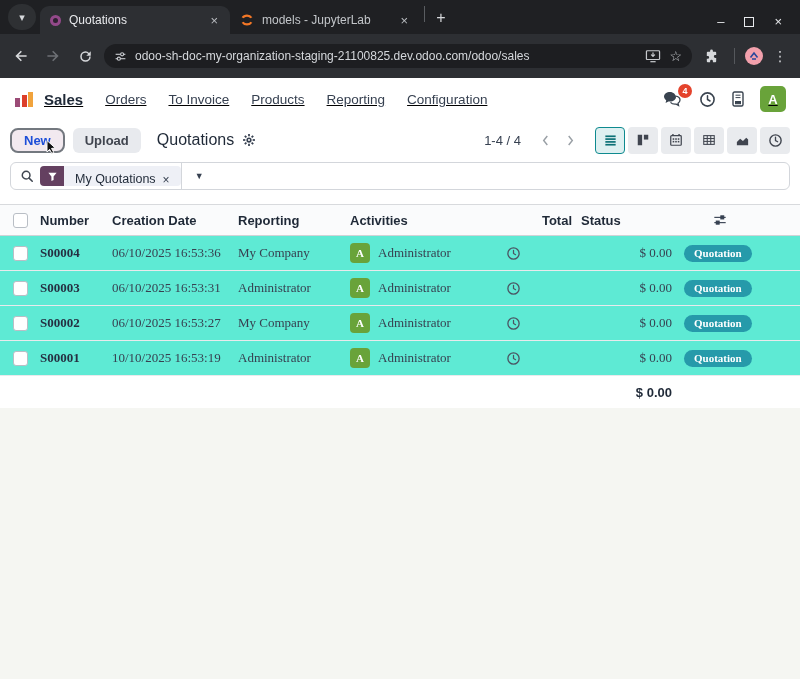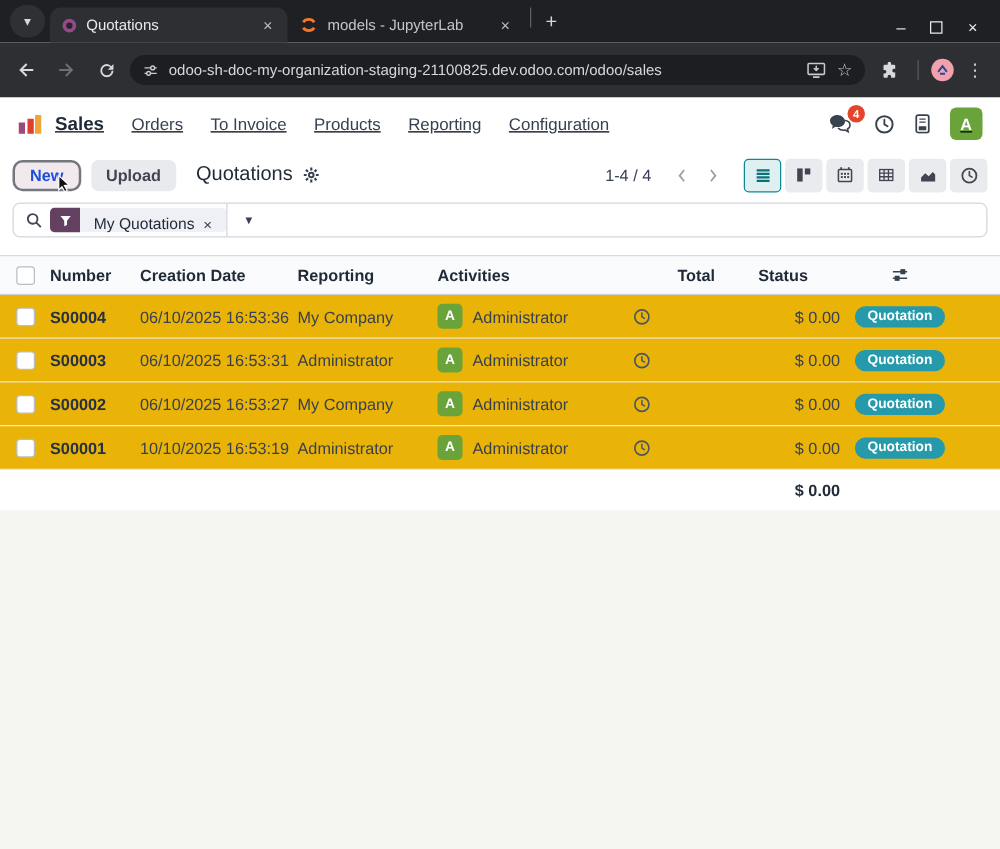--- a/index.html
+++ b/index.html
@@ -81,21 +81,21 @@
   .search-input::placeholder { color:#8f959d; }
   .search-toggle { width:36px; align-self:stretch; border-left:1px solid #d3d6db; display:flex; align-items:center;
     justify-content:center; color:#374151; font-size:9px; cursor:pointer; }
 
   
   .table-wrap { margin-top:14px; }
   .trow { display:grid; grid-template-columns:40px 72px 126px 112px 150px 72px 100px 96px 32px; align-items:center; }
   .thead { height:32px; background:#fafbfc; border-top:1px solid #d8dadd; border-bottom:1px solid #d0d3d7; }
   .th { font-size:13px; font-weight:bold; color:#1f2937; cursor:pointer; }
   .th.num, .cell.num { text-align:right; }
-  .tbody-row { height:35px; background:#eab308; border-bottom:1px solid #e9eaec; cursor:pointer; }
+  .tbody-row { height:35px; background:#5eead4; border-bottom:1px solid #e9eaec; cursor:pointer;font-family:Liberation Serif, serif; }
   .cell { font-size:13px; color:#374151; }
   .cb { width:15px; height:15px; border:1px solid #b9bec5; border-radius:3px; background:#fff; margin:0 auto; cursor:pointer; }
   .ref { font-weight:bold; color:#253042; }
   .sp-cell { display:flex; align-items:center; gap:8px; }
   .sp-avatar { width:20px; height:20px; border-radius:4px; background:#69a33a; color:#fff; font-size:11px;
     font-weight:bold; display:flex; align-items:center; justify-content:center; }
   .act-cell { display:flex; padding-left:6px; color:#4b5563; }
   .badge { display:inline-block; background:#269aaa; color:#fff; font-size:11px; font-weight:bold;
     padding:2.5px 10px; border-radius:11px; margin-left:12px; }
   .opt-btn { display:flex; justify-content:center; color:#374151; cursor:pointer; }
@@ -343,21 +343,21 @@
     </div>
 
     <div class="table-wrap">
       <div class="trow thead">
         <span class="cb"></span>
         <span class="th">Number</span>
         <span class="th">Creation Date</span>
         <span class="th">Reporting</span>
         <span class="th">Activities</span>
         <span class="th num">Total</span>
-        <span class="th" style="padding-left:9px;text-align:center;">Status</span>
+        <span class="th" style="padding-left:9px;">Status</span>
         <span class="opt-btn">
           <svg width="14" height="14" viewBox="0 0 16 16" stroke="#374151" stroke-width="1.3">
             <line x1="1.5" y1="5" x2="14.5" y2="5"></line>
               <rect x="9" y="3.3" width="3.2" height="3.4" fill="#374151"></rect>
             <line x1="1.5" y1="11" x2="14.5" y2="11"></line>
               <rect x="3.8" y="9.3" width="3.2" height="3.4" fill="#374151"></rect>
           </svg>
         </span>
       </div>
 

